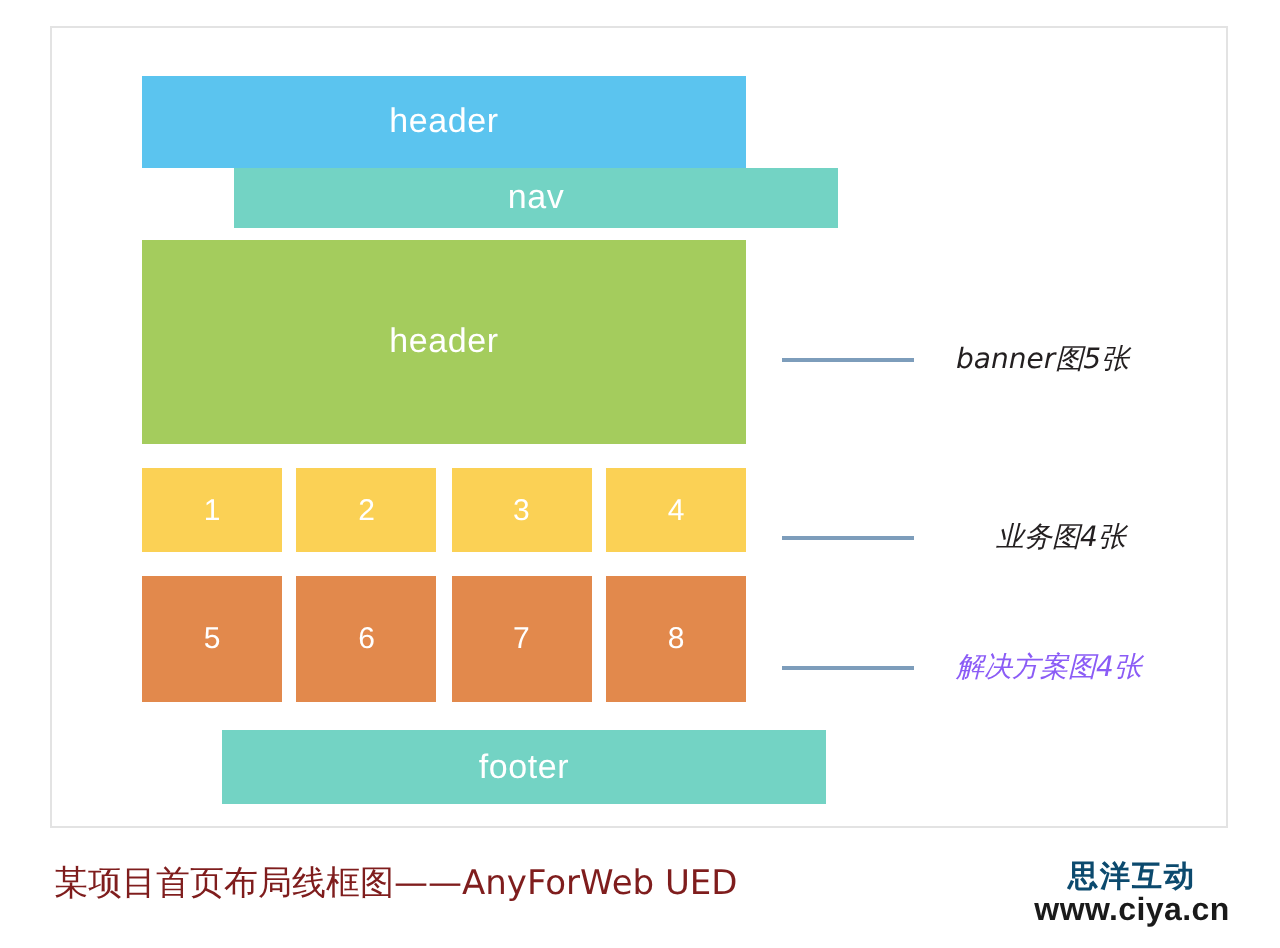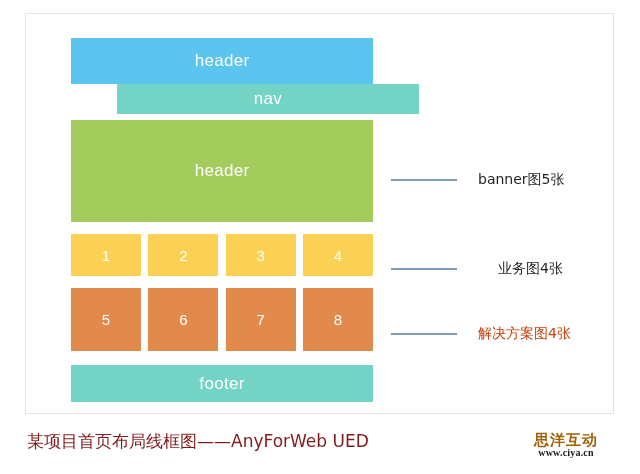--- a/index.html
+++ b/index.html
@@ -92,20 +92,21 @@
     font-size: 15px;
     box-sizing: border-box;
   }
 
   
   .annotation {
     position: absolute;
     display: flex;
     align-items: center;
     height: 18px;
+    font-style: italic;
   }
   #annotation-banner   { left: 365px; top: 157px; }
   #annotation-business { left: 365px; top: 246px; gap: 20px; }
   #annotation-solution { left: 365px; top: 311px; }
 
   .leader-line {
     width: 66px;
     height: 2px;
     background: #7d9dbb;
     flex: none;
@@ -134,31 +135,31 @@
     position: absolute;
     left: 516px;
     top: 432px;
     width: 100px;
     text-align: center;
     line-height: 1.0;
   }
   #watermark-cn {
     font-size: 15px;
     font-weight: bold;
-    color: #a16207;
+    color: #0c4a6e;
     letter-spacing: 1px;
-    font-family: Liberation Sans, sans-serif;
+    font-family: Liberation Mono, monospace;
   }
   #watermark-url {
-    font-size: 10px;
+    font-size: 16px;
     font-weight: bold;
     color: #1a1a1a;
     letter-spacing: 0.2px;
     margin-top: 1px;
-    font-family: Liberation Serif, serif;
+    font-family: Liberation Sans, sans-serif;
   }
 </style>
 </head>
 <body>
 
 <div id="wireframe-card" style="border-color: rgb(227, 227, 227);">
 
   <div class="block" id="block-header" style="background: rgb(91, 196, 239);">
     <span>header</span>
   </div>
@@ -194,37 +195,37 @@
       <span>6</span>
     </div>
     <div class="small-box" style="background: rgb(226, 137, 76);">
       <span>7</span>
     </div>
     <div class="small-box" style="background: rgb(226, 137, 76);">
       <span>8</span>
     </div>
   </div>
 
-  <div class="block" id="block-footer" style="background: rgb(115, 211, 196);">
+  <div class="block" id="block-footer" style="background: rgb(115, 211, 196); margin-left: 40px;">
     <span>footer</span>
   </div>
 
   <div class="annotation" id="annotation-banner">
     <span class="leader-line" style="background: rgb(125, 157, 187);"></span>
     <span class="annotation-label" style="color: rgb(35, 31, 32);">banner图5张</span>
   </div>
 
   <div class="annotation" id="annotation-business">
     <span class="leader-line" style="background: rgb(125, 157, 187);"></span>
     <span class="annotation-label" style="color: rgb(35, 31, 32);">业务图4张</span>
   </div>
 
   <div class="annotation" id="annotation-solution">
     <span class="leader-line" style="background: rgb(125, 157, 187);"></span>
-    <span class="annotation-label" style="color: #c2410c;">解决方案图4张</span>
+    <span class="annotation-label" style="color: #8b5cf6;">解决方案图4张</span>
   </div>
 
 </div>
 
 <div id="caption" style="color: #7f1d1d;">某项目首页布局线框图——AnyForWeb UED</div>
 
 <div id="watermark">
   <div id="watermark-cn">思洋互动</div>
   <div id="watermark-url">www.ciya.cn</div>
 </div>

